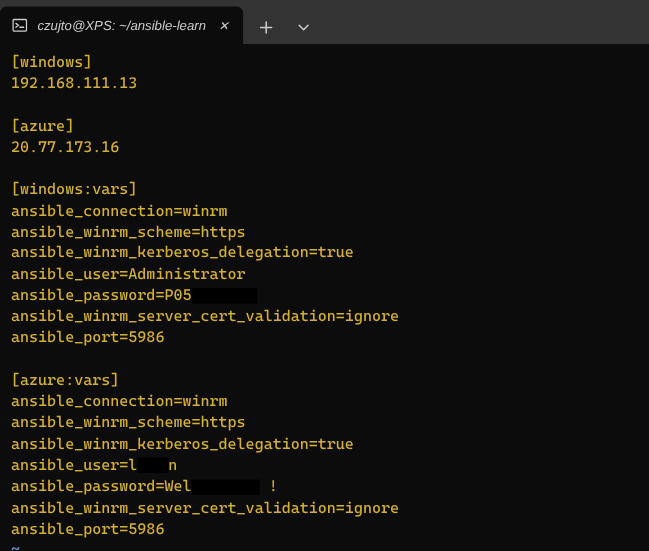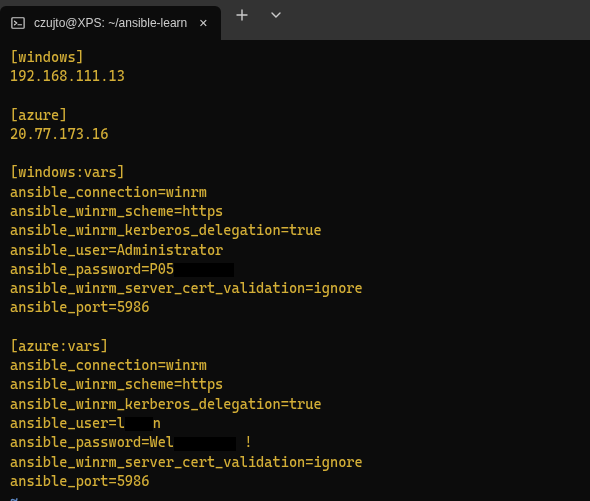--- a/index.html
+++ b/index.html
@@ -12,21 +12,22 @@
       height: 501px;
       background: #0c0c0c;
       font-family: 'Cascadia Code', 'Consolas', monospace;
       font-size: 14px;
       overflow: hidden;
     }
     .titlebar {
       height: 40px;
       background: #333333;
       display: flex;
-      align-items: flex-start;
+      align-items: flex-end;
+      font-style: italic;
     }
     .tab {
       display: flex;
       align-items: center;
       background: #0c0c0c;
       height: 34px;
       margin-top: 6px;
       padding: 0 10px;
       border-radius: 6px 6px 0 0;
       color: #cccccc;

